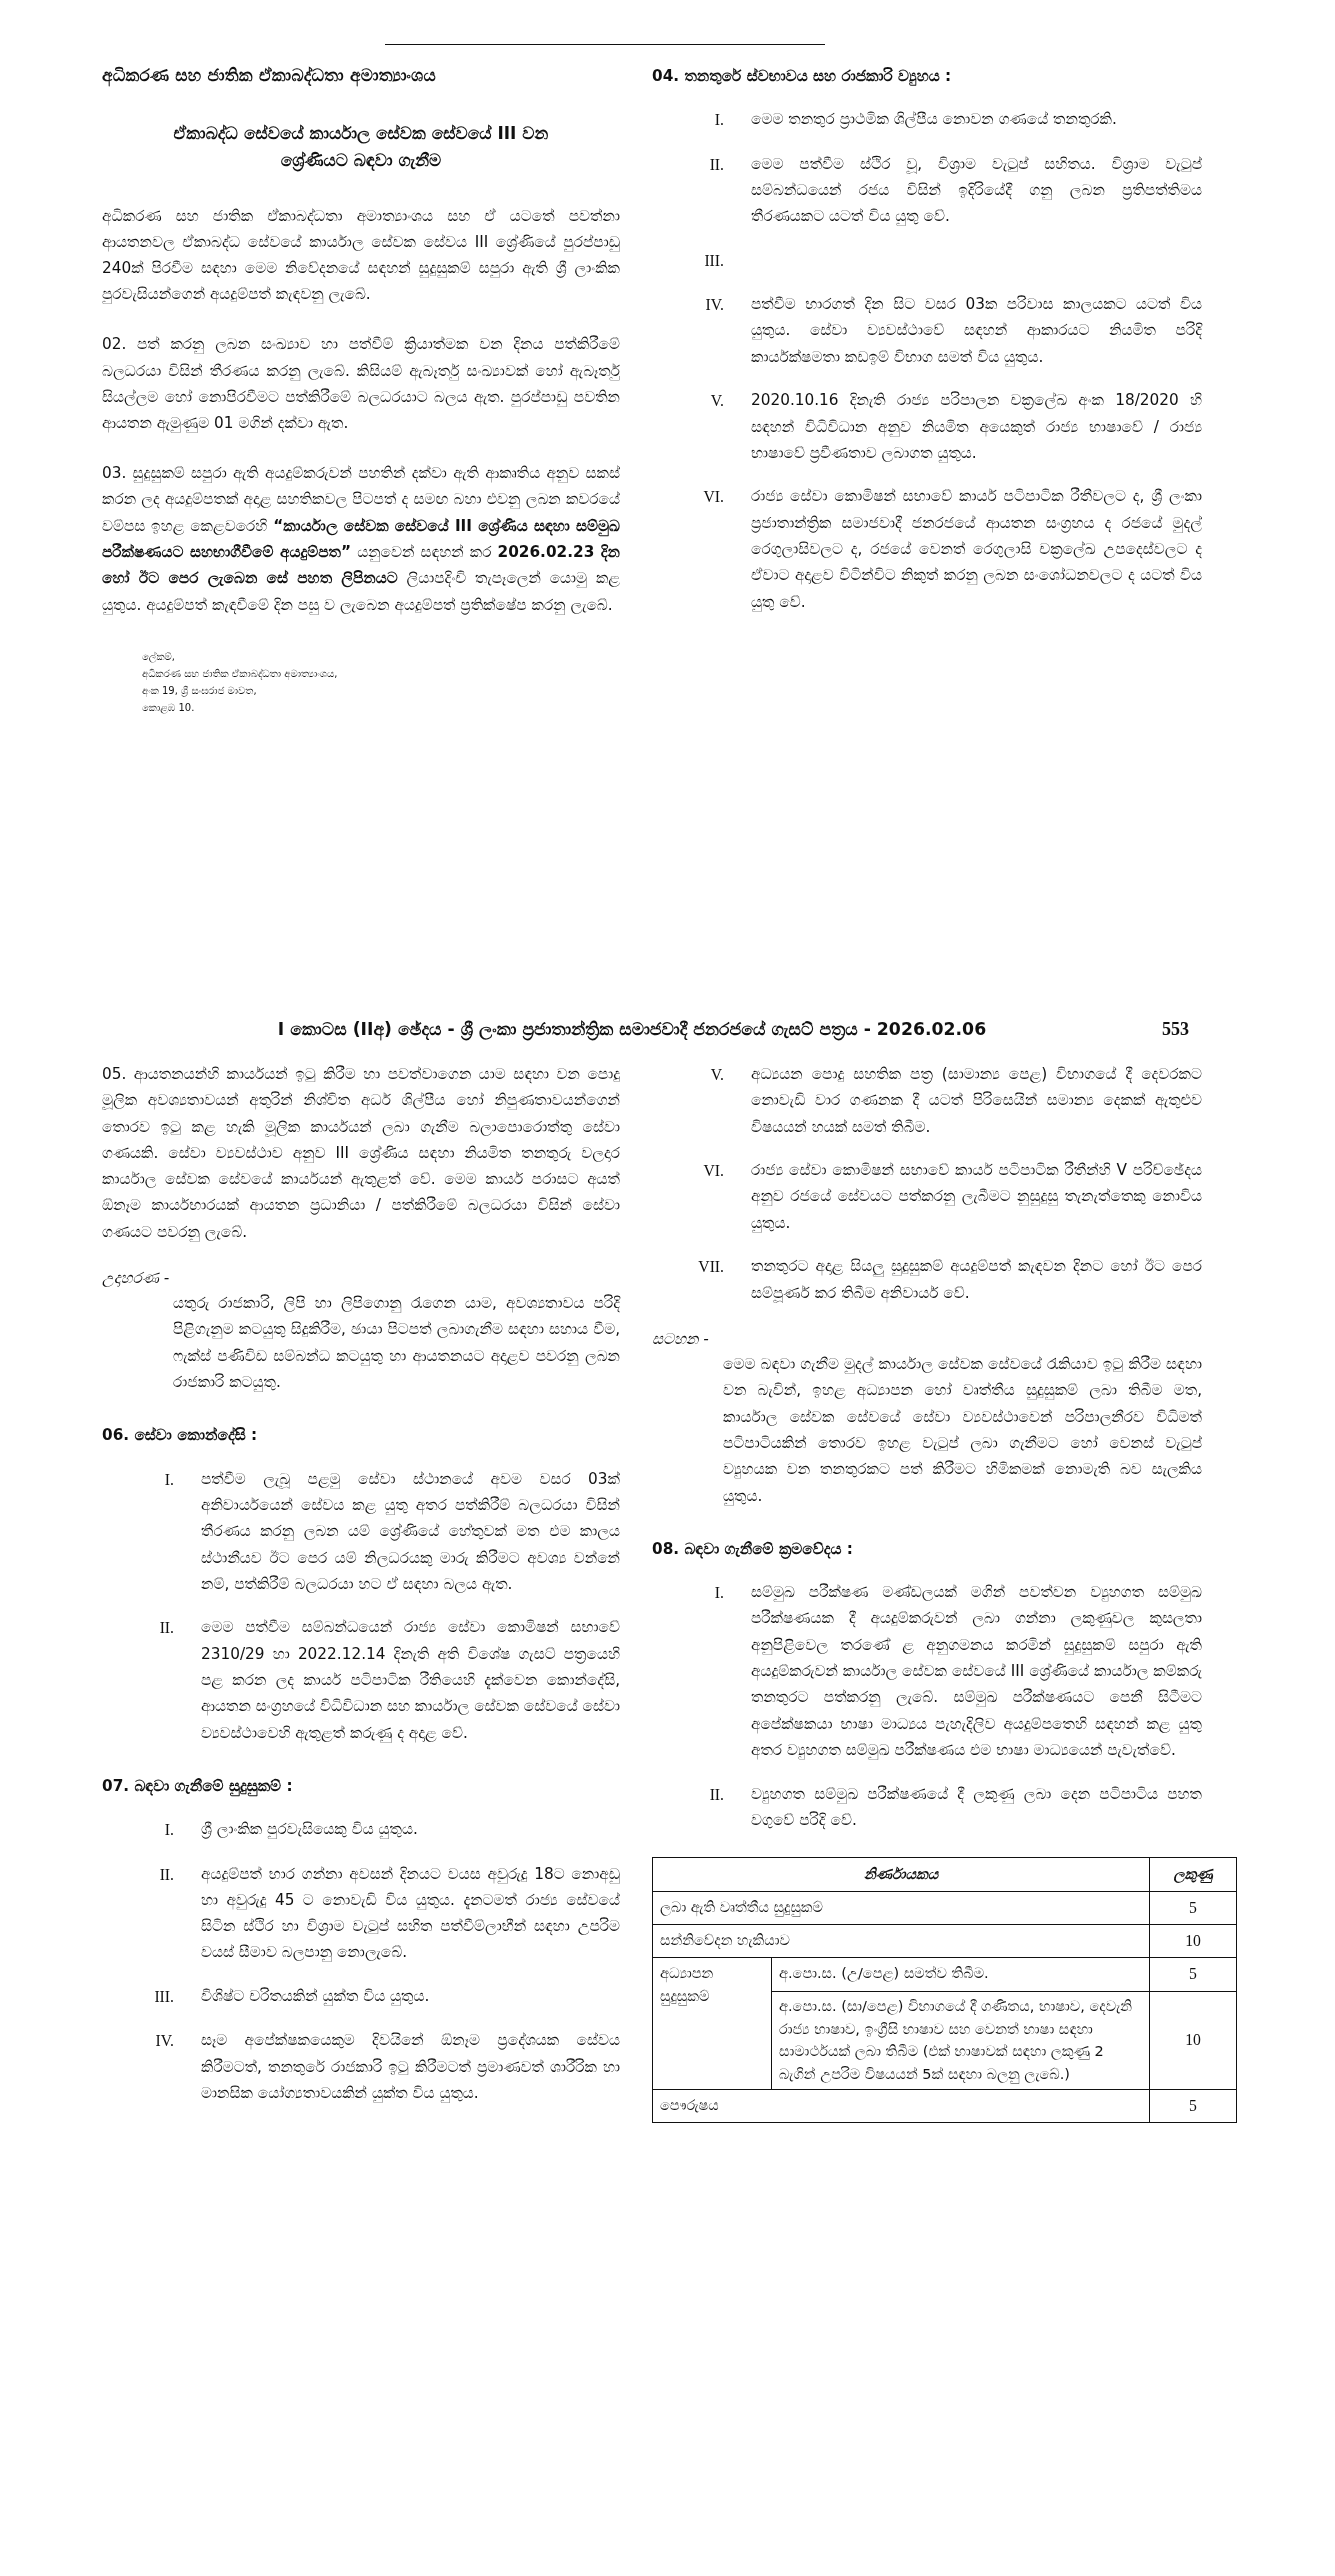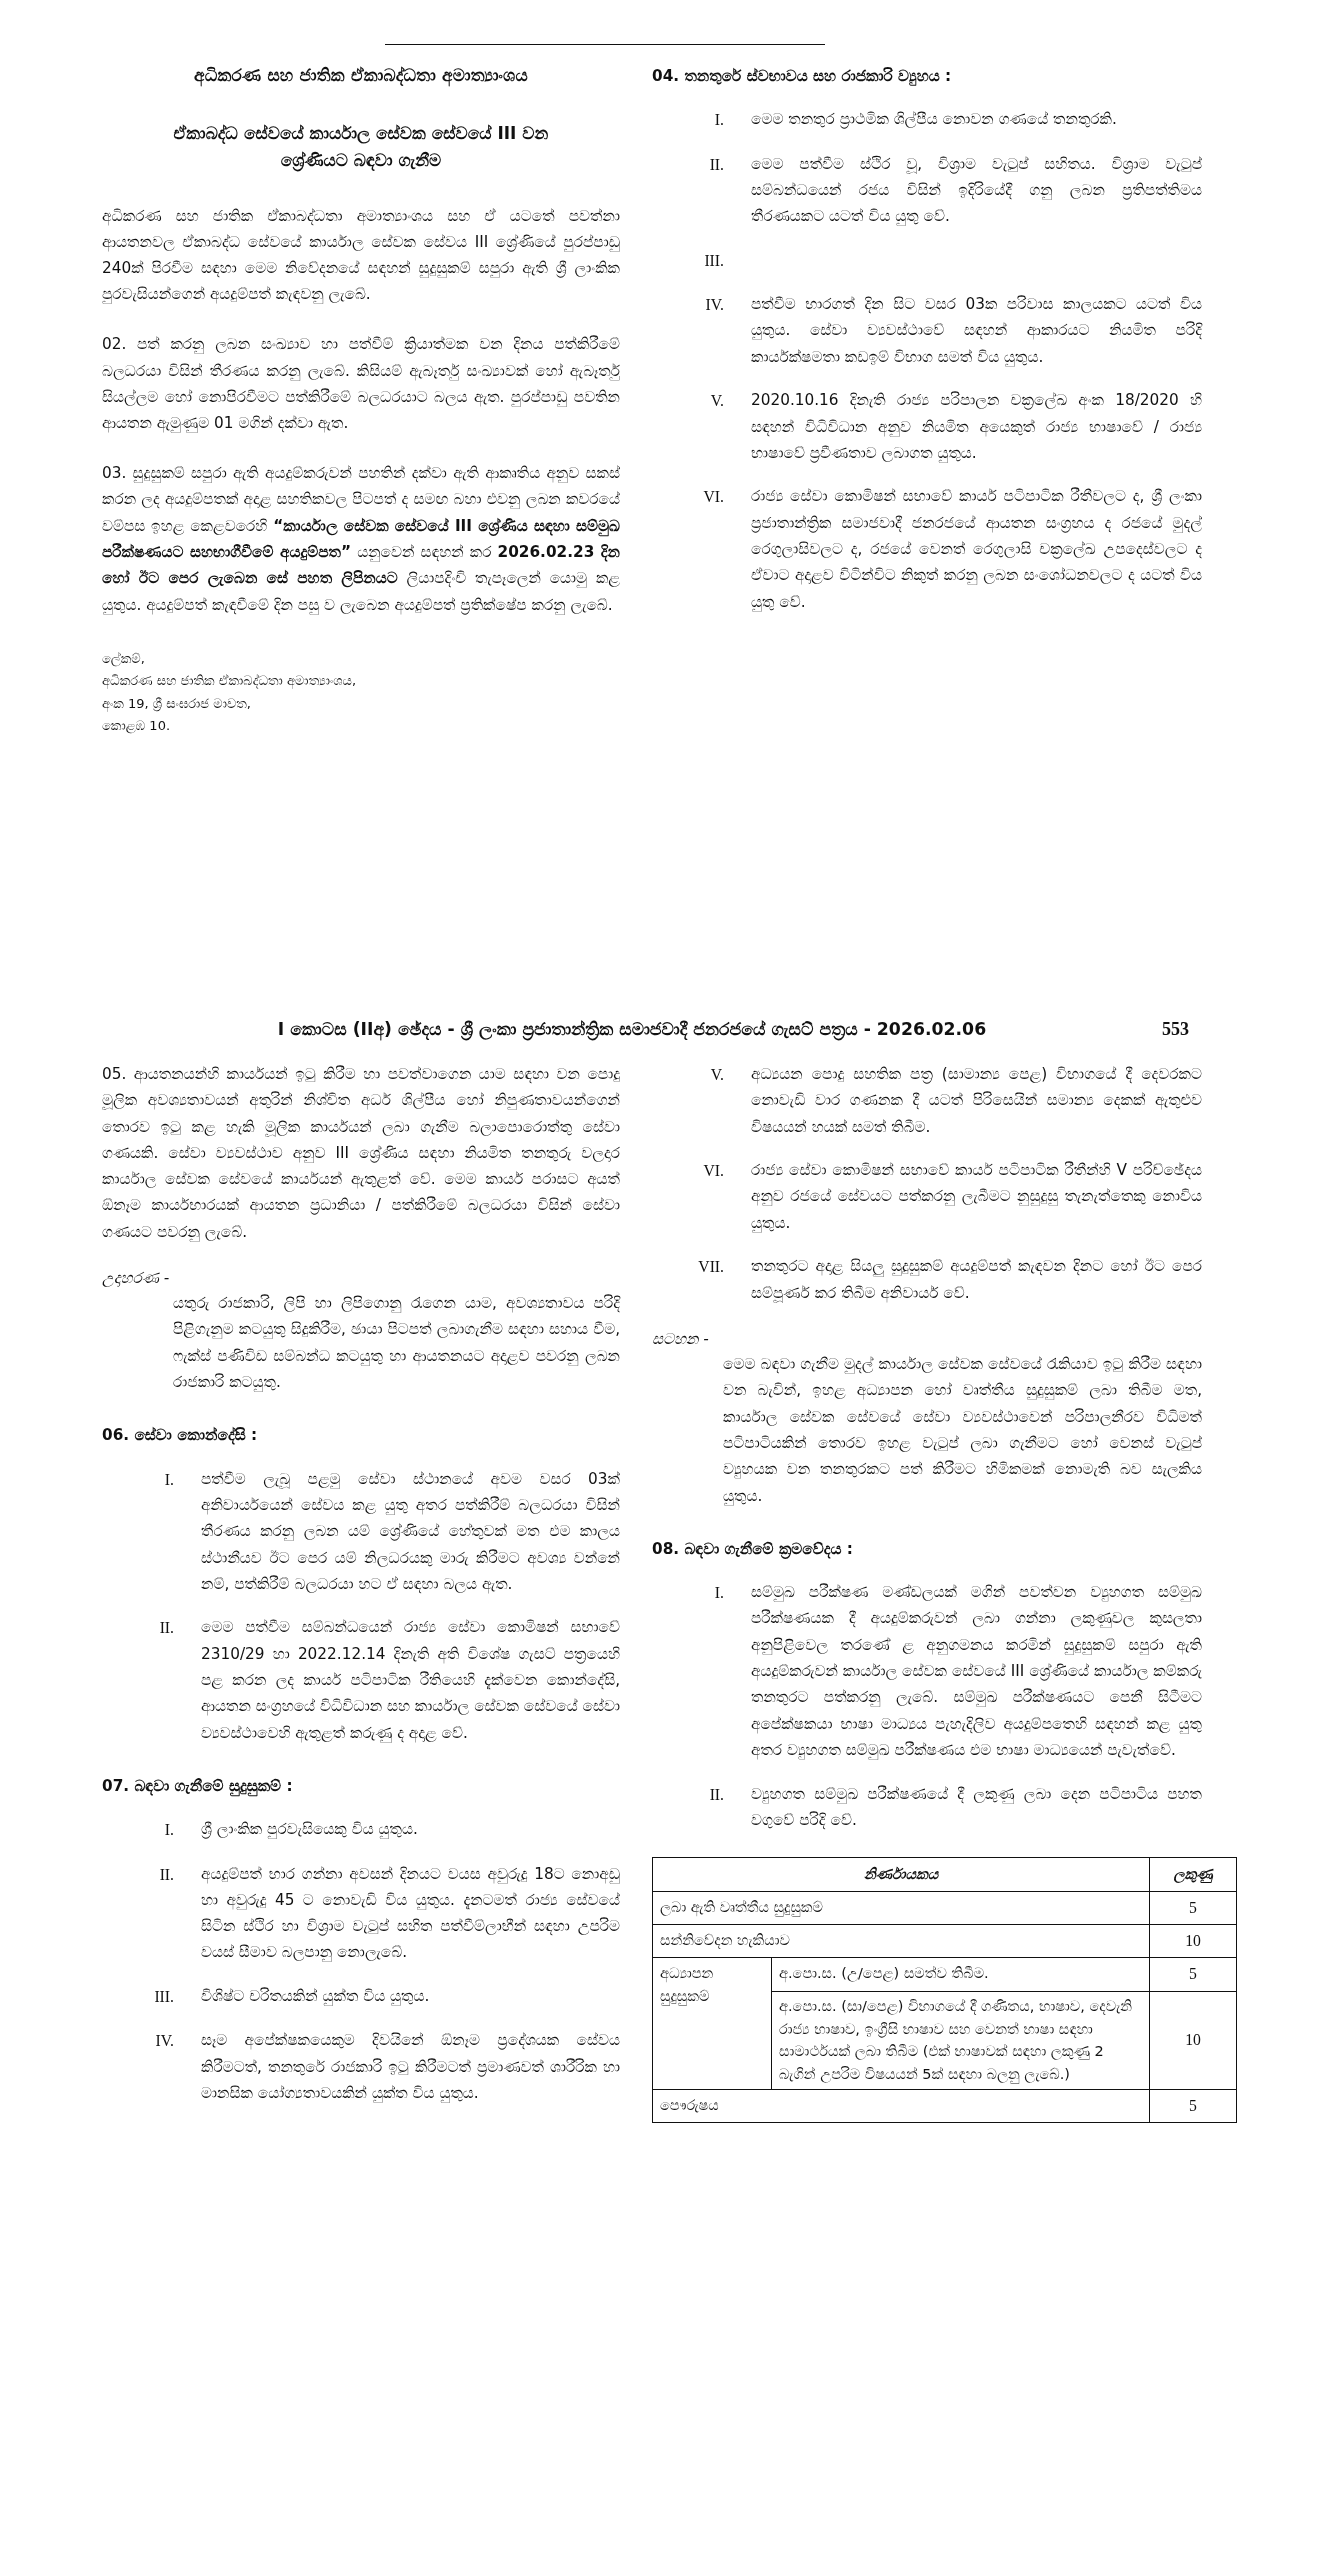--- a/index.html
+++ b/index.html
@@ -20,34 +20,34 @@
     border-top:1.6px solid #111;
   }
 
   
   .band-top{position:absolute;left:0;top:63px;width:1336px;}
   .col{position:absolute;top:0;}
   .col-l{left:102px;width:518px;}
   .col-r{left:652px;width:550px;}
 
   .ministry{
-    font-size:17px;font-weight:bold;text-align:center;letter-spacing:0.2px;
+    font-size:17px;font-weight:bold;text-align:left;letter-spacing:0.2px;
     line-height:1.5;
   }
   .subtitle{
     font-size:17px;font-weight:bold;text-align:center;line-height:1.62;
     margin-top:31px;
   }
   .para{
     font-size:15.3px;line-height:1.72;margin-top:23.6px;text-align:justify;
   }
   .para.first{margin-top:28px;text-indent:0;}
   .para b{font-weight:bold;}
 
-  .signoff{font-size:13px;line-height:1.72;margin-top:30px;}
+  .signoff{font-size:10px;line-height:1.72;margin-top:30px;margin-left:40px;}
   .signoff div{white-space:nowrap;}
 
   
   .rlist{margin-top:6.3px;}
   .ritem{display:flex;align-items:flex-start;margin-top:17.3px;font-size:15.3px;line-height:1.72;}
   .ritem .rnum{
     flex:0 0 72px;text-align:right;padding-right:27px;
     font-family:"Liberation Serif","DejaVu Serif",serif;font-size:15.7px;
   }
   .ritem .rtxt{flex:1 1 auto;text-align:justify;}

